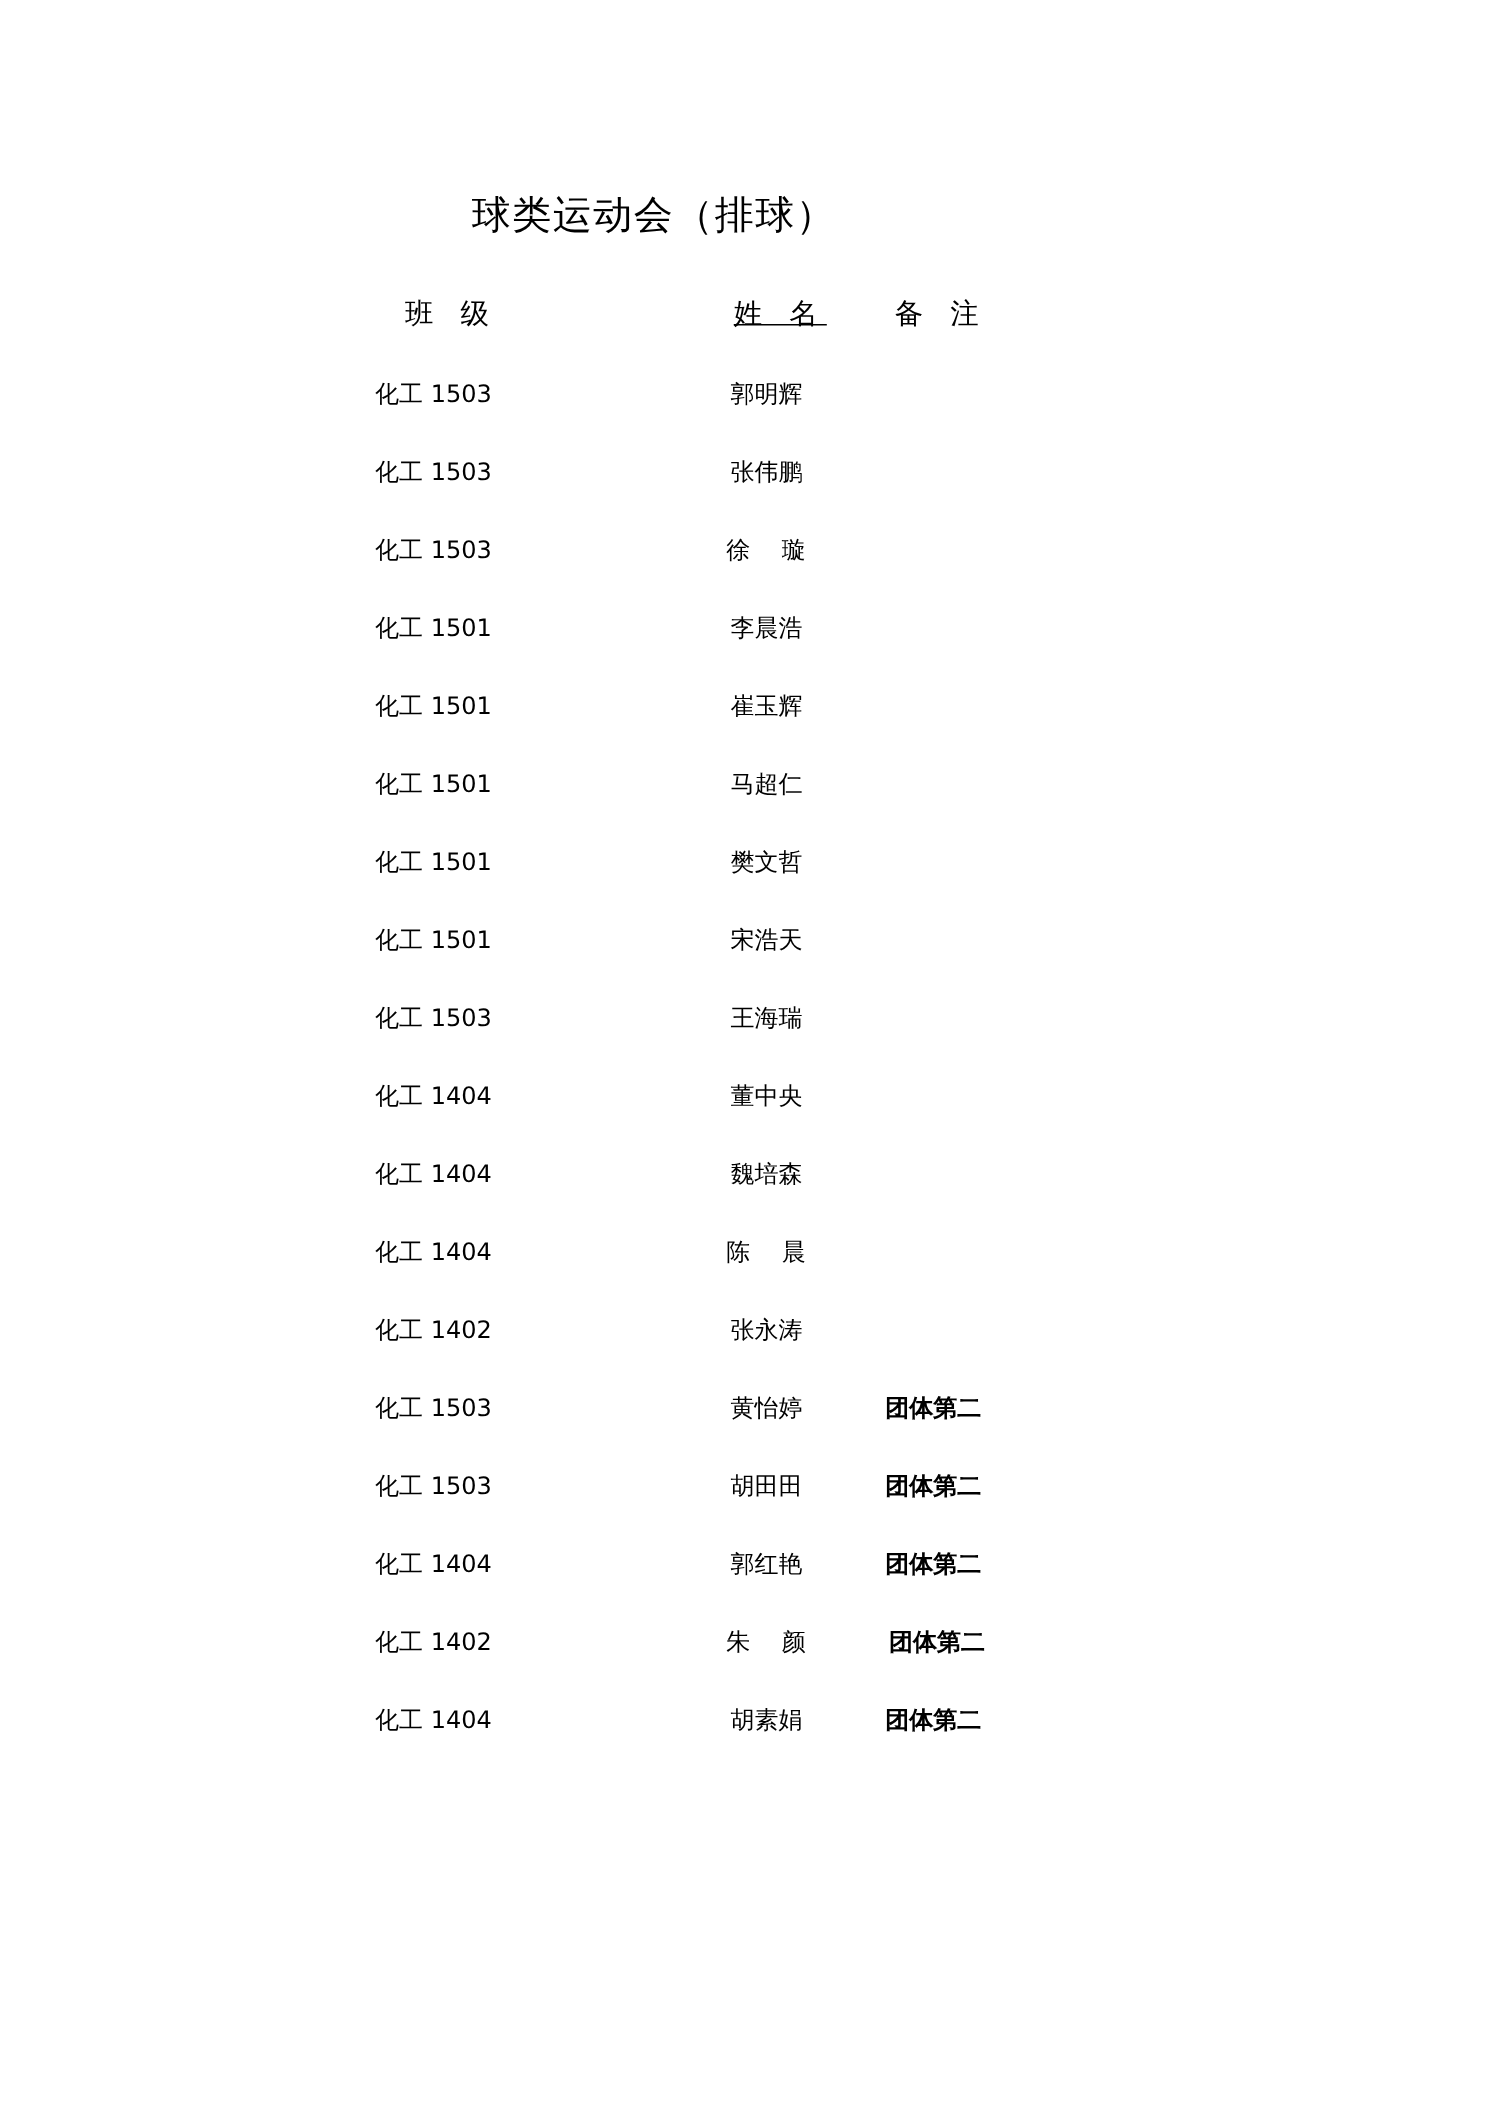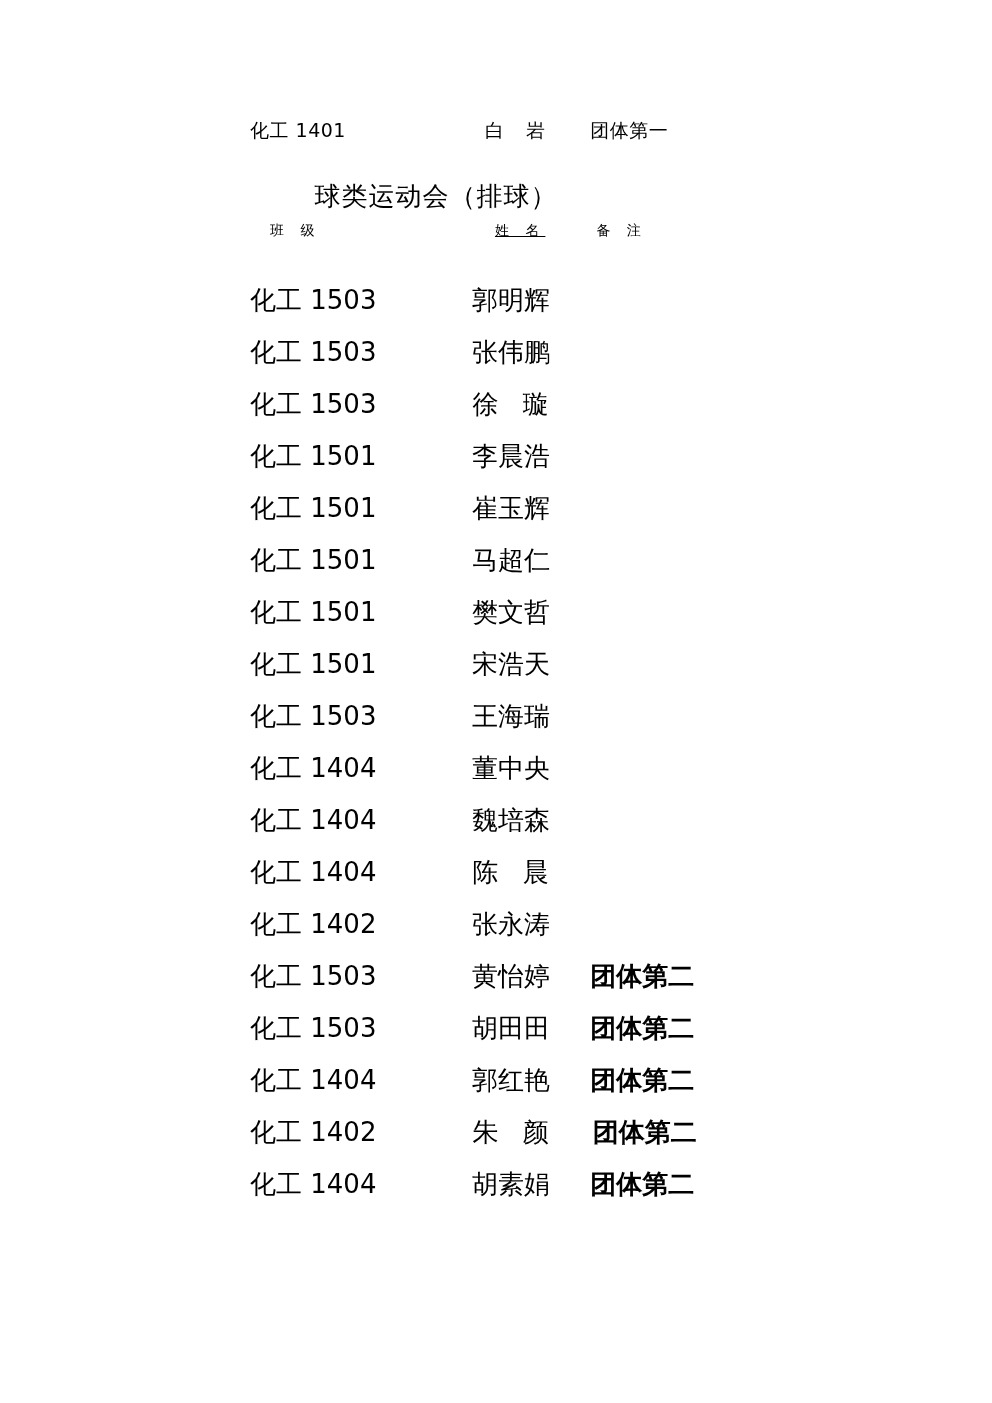--- a/index.html
+++ b/index.html
@@ -48,50 +48,45 @@
     letter-spacing: 1px;
     margin: 0;
     padding: 0 0 0 0;
     height: 52px;
     line-height: 52px;
     font-weight: normal;
     padding-right: 120px;
   }
   .header-row {
     display: flex;
-    align-items: flex-start;
+    align-items: flex-end;
     height: 52px;
-    font-size: 14px;
+    font-size: 19px;
     padding-left: 20px;
   }
   .header-row .col-class { width: 200px; text-align: left; letter-spacing: 6px; }
   .header-row .col-name { width: 150px; text-align: center; letter-spacing: 6px; text-decoration: underline; }
   .header-row .col-note { width: 160px; text-align: left; letter-spacing: 6px; padding-left: 8px;}
   .data-row {
     display: flex;
-    align-items: center;
+    align-items: flex-end;
     height: 52px;
-    font-size: 26px;
+    font-size: 16px;
   }
   .data-row .col-class { width: 200px; text-align: left; }
   .data-row .col-name  { width: 150px; text-align: center; }
   .data-row .col-note  { width: 160px; text-align: left; padding-left: 8px; font-weight: bold; }
   .sp2 { letter-spacing: 8px; }
   .sp2.col-name { padding-left: 8px; }
 </style>
 </head>
 <body>
 
 <div class="page">
 
-  <div class="stray-row">
-    <span class="col-class">化工 1401</span>
-    <span class="col-name sp2">白 岩</span>
-    <span class="col-note">团体第一</span>
-  </div>
 
   <h1 class="doc-title">球类运动会（排球）</h1>
 
   <div class="header-row">
     <span class="col-class">班 级</span>
     <span class="col-name">姓 名</span>
     <span class="col-note">备 注</span>
   </div>
 
   <div id="rows-container">

